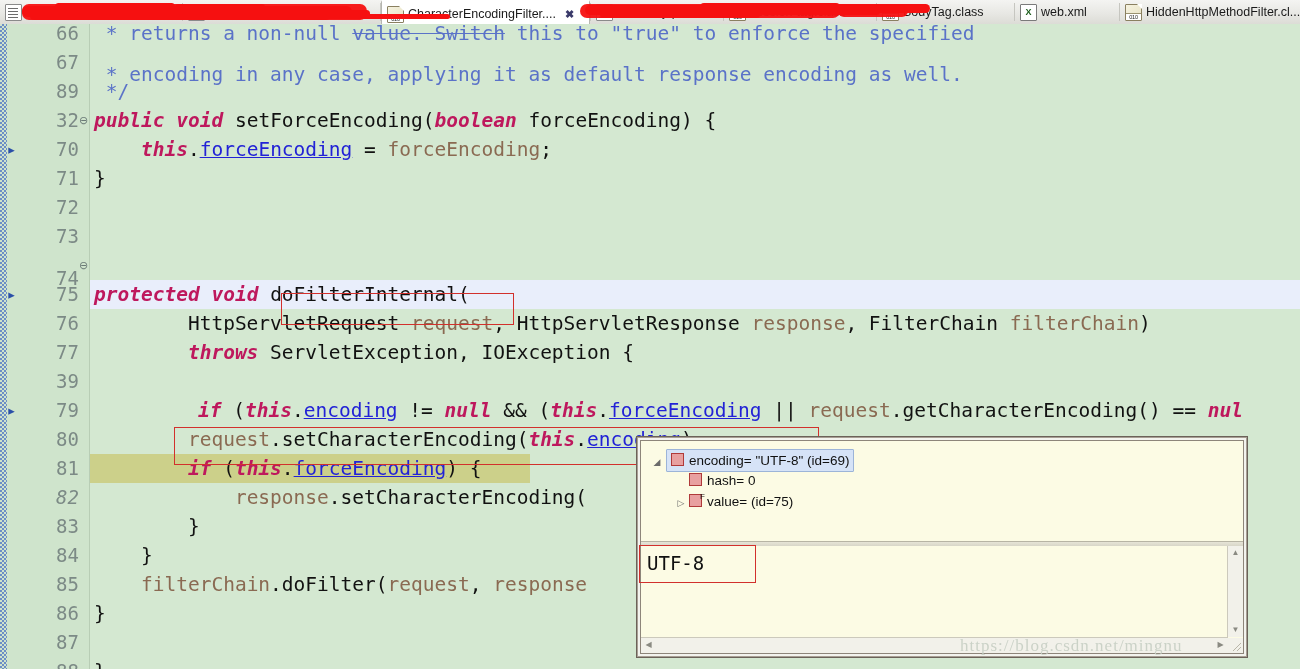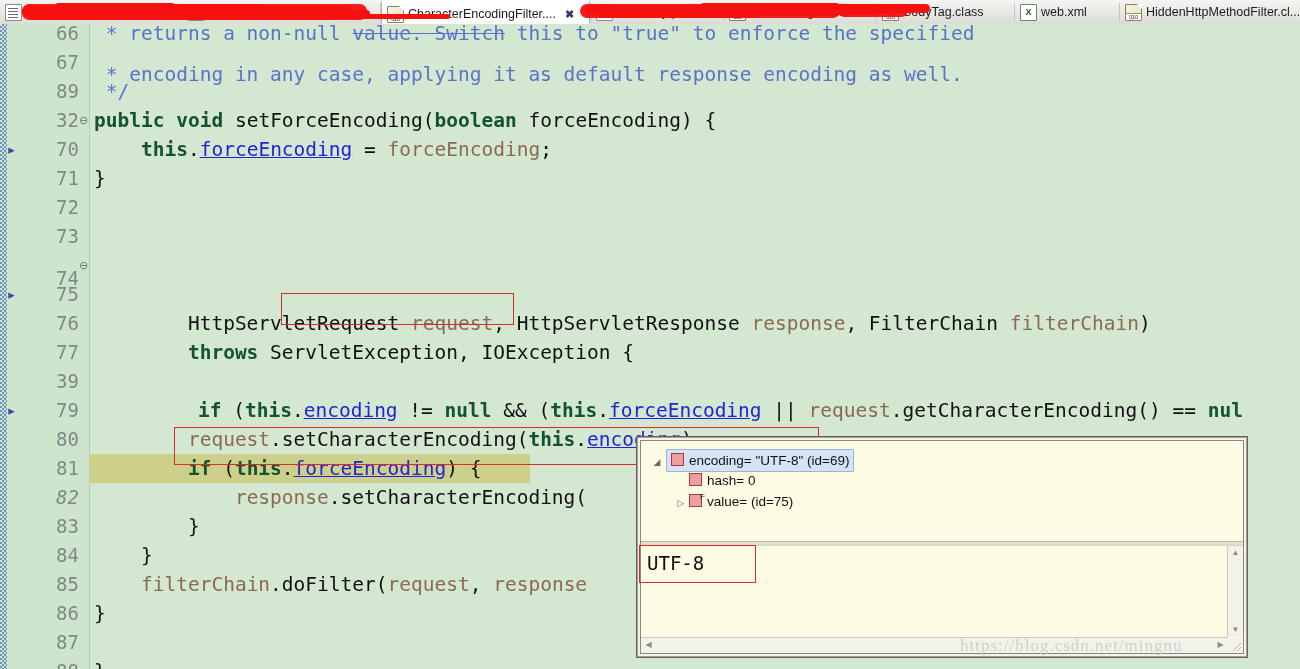--- a/index.html
+++ b/index.html
@@ -114,21 +114,21 @@
   .codeline{
     position:absolute;left:0;width:1210px;height:29px;line-height:29px;
     font-family:"DejaVu Sans Mono","Liberation Mono",monospace;
     font-size:19.5px;white-space:pre;color:#111;
   }
   .codeline .txt{padding-left:4px;display:inline-block;}
   .hl-current{background:#e9eefb;}
   .hl-exec{background:#ccd08a;}
 
   
-  .kw{color:#14532d;font-weight:bold;}
+  .kw{color:#be185d;font-weight:bold;font-style:italic;}
   .cmt{color:#5a72c8;}
   .fld-ul{color:#2222d6;text-decoration:underline;}
   .param{color:#8a6a52;}
   .strike{text-decoration:line-through;}
 
   
   .annot{
     position:absolute;border:1.5px solid #d2302c;pointer-events:none;
     background:transparent;
   }
@@ -307,20 +307,21 @@
   <div id="gutter-rule"></div>
   <div id="codearea">
       <div class="codeline" style="top: -5px;"><span class="txt"><span class="cmt"> * returns a non-null </span><span class="cmt strike">value. Switch</span><span class="cmt"> this to "true" to enforce the specified</span></span></div>
       <div class="codeline" style="top: 28px; margin-top: 8px;"><span class="txt"><span class="cmt"> * encoding in any case, applying it as default response encoding as well.</span></span></div>
       <div class="codeline" style="top: 53px;"><span class="txt"><span class="cmt"> */</span></span></div>
       <div class="codeline" style="top: 82px;"><span class="txt"><span class="kw">public</span> <span class="kw">void</span> setForceEncoding(<span class="kw">boolean</span> forceEncoding) {</span></div>
       <div class="codeline" style="top: 111px;"><span class="txt">    <span class="kw">this</span>.<span class="fld-ul">forceEncoding</span> = <span class="param">forceEncoding</span>;</span></div>
       <div class="codeline" style="top: 140px;"><span class="txt">}</span></div>
       <div class="codeline" style="top: 169px;"><span class="txt"></span></div>
       <div class="codeline" style="top: 198px;"><span class="txt"></span></div>
+      <div class="codeline hl-current" style="top: 256px; width: 1210px;"><span class="txt"><span class="kw">protected</span> <span class="kw">void</span> doFilterInternal(</span></div>
       <div class="codeline" style="top: 285px;"><span class="txt">        HttpServletRequest <span class="param">request</span>, HttpServletResponse <span class="param">response</span>, FilterChain <span class="param">filterChain</span>)</span></div>
       <div class="codeline" style="top: 314px;"><span class="txt">        <span class="kw">throws</span> ServletException, IOException {</span></div>
       <div class="codeline" style="top: 343px;"><span class="txt"></span></div>
       <div class="codeline" style="top: 372px; text-align: center;"><span class="txt">    <span class="kw">if</span> (<span class="kw">this</span>.<span class="fld-ul">encoding</span> != <span class="kw">null</span> &amp;&amp; (<span class="kw">this</span>.<span class="fld-ul">forceEncoding</span> || <span class="param">request</span>.getCharacterEncoding() == <span class="kw">nul</span></span></div>
       <div class="codeline" style="top: 401px;"><span class="txt">        <span class="param">request</span>.setCharacterEncoding(<span class="kw">this</span>.<span class="fld-ul">encoding</span>);</span></div>
       <div class="codeline hl-exec" style="top: 430px; width: 440px;"><span class="txt">        <span class="kw">if</span> (<span class="kw">this</span>.<span class="fld-ul">forceEncoding</span>) {</span></div>
       <div class="codeline" style="top: 459px;"><span class="txt">            <span class="param">response</span>.setCharacterEncoding(</span></div>
       <div class="codeline" style="top: 488px;"><span class="txt">        }</span></div>
       <div class="codeline" style="top: 517px;"><span class="txt">    }</span></div>
       <div class="codeline" style="top: 546px;"><span class="txt">    <span class="param">filterChain</span>.doFilter(<span class="param">request</span>, <span class="param">response</span></span></div>

